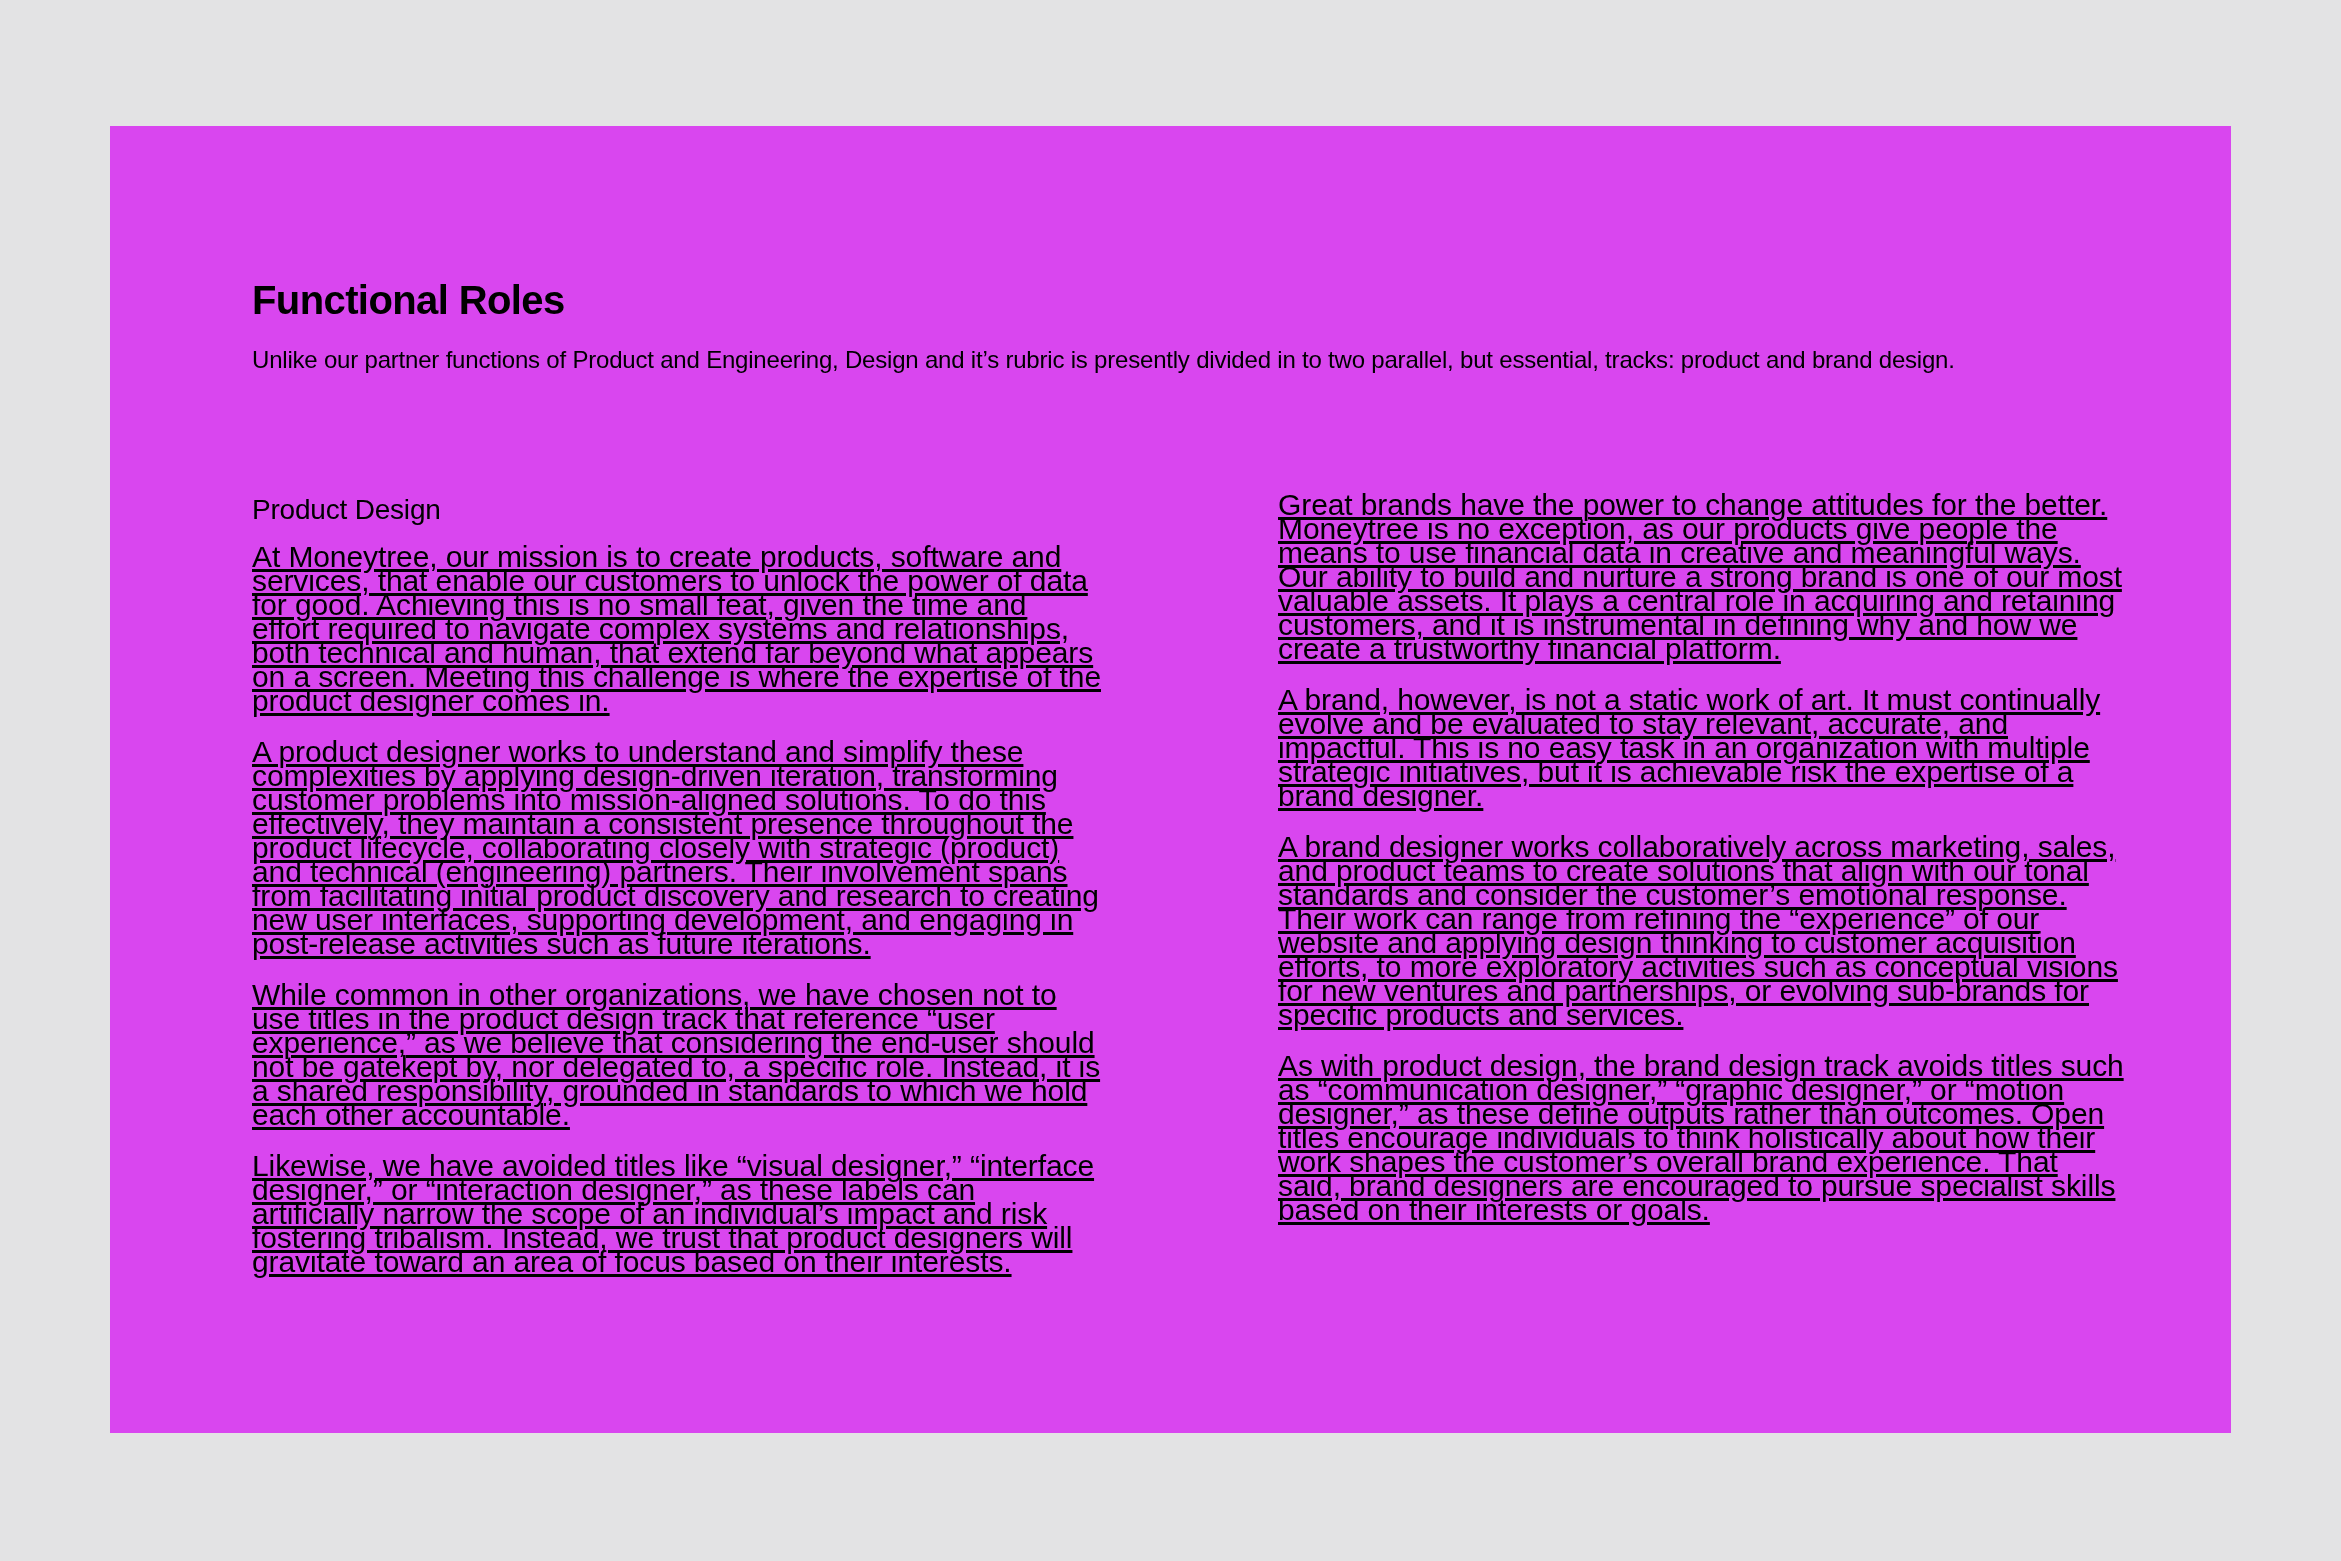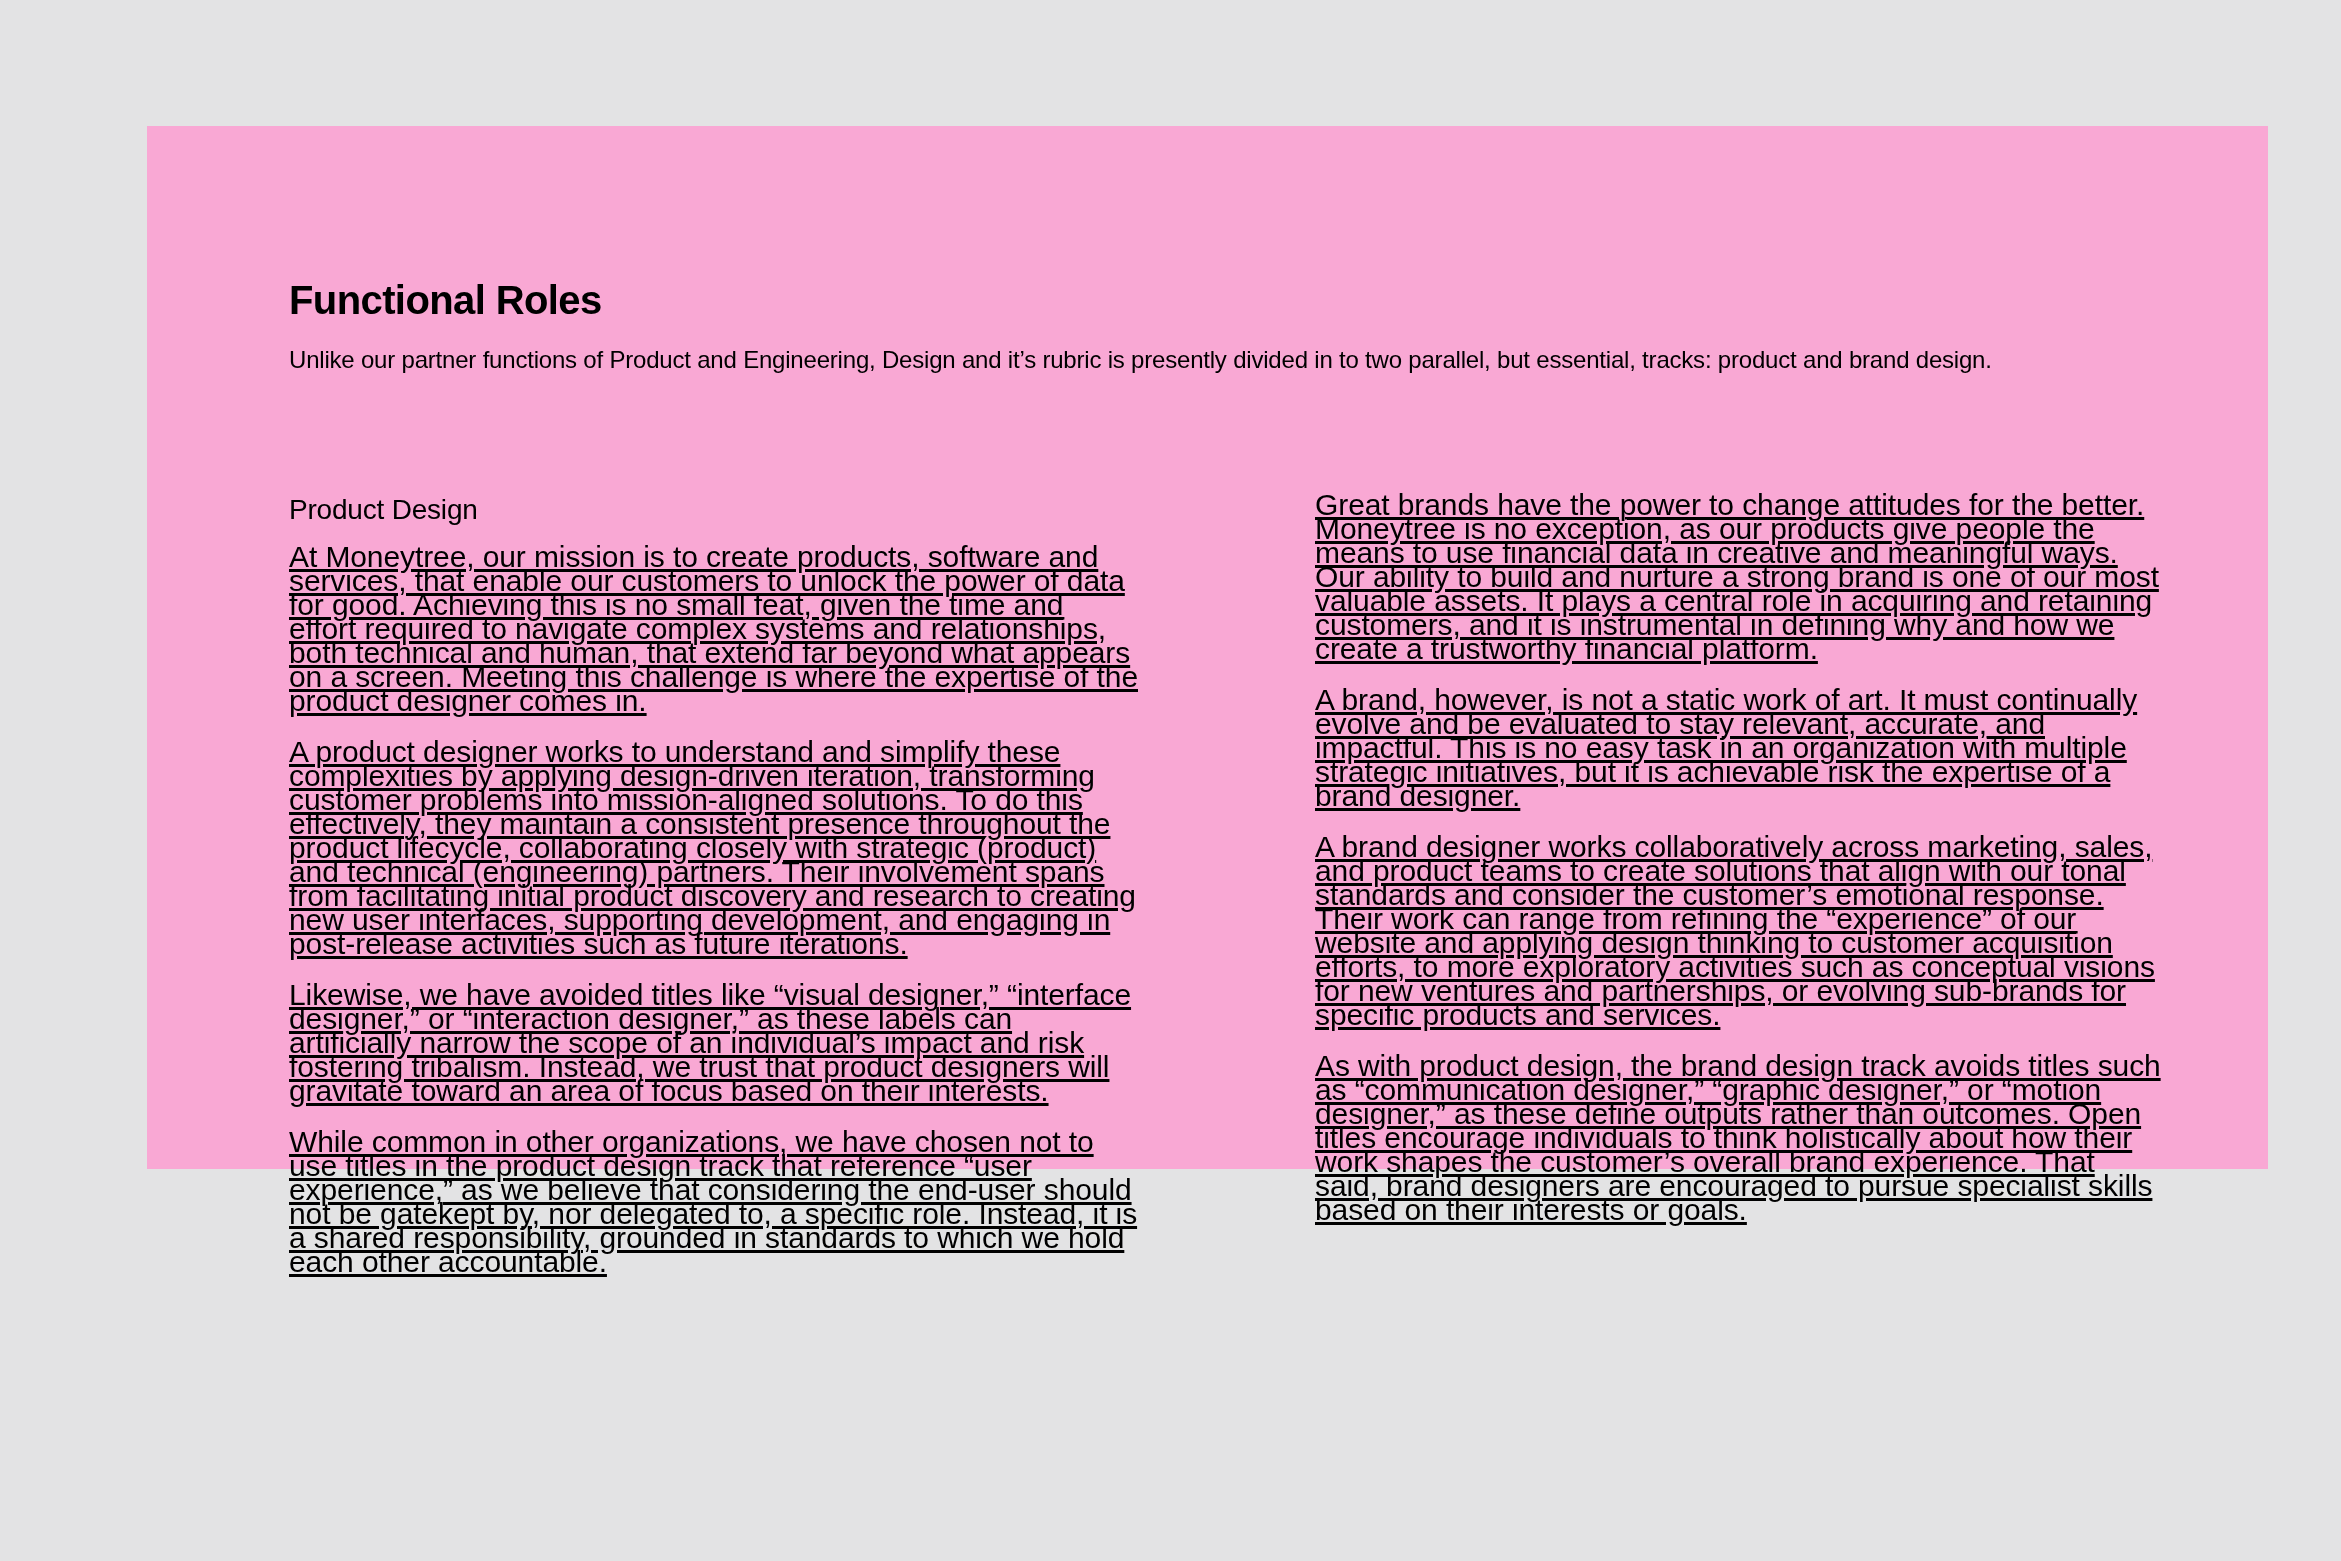--- a/index.html
+++ b/index.html
@@ -14,23 +14,22 @@
     color: #000000;
     position: relative;
     overflow: hidden;
     -webkit-font-smoothing: antialiased;
   }
   .card {
     position: absolute;
     left: 110px;
     top: 126px;
     width: 2121px;
-    height: 1043px;
-    background: #f9a8d4;
-    margin-left: 37px;
+    height: 1307px;
+    background: #d946ef;
   }
   .inner {
     position: absolute;
     left: 142px;
     right: 104px;
     top: 154px;
   }
   h1.doc-title {
     margin: 0;
     font-size: 40px;
@@ -84,22 +83,22 @@
       <h1 class="doc-title">Functional Roles</h1>
       <p class="doc-subtitle">Unlike our partner functions of Product and Engineering, Design and it’s rubric is presently divided in to two parallel, but essential, tracks: product and brand design.</p>
     </header>
 
     <div class="columns">
 
       <section class="col">
         <h2 class="col-heading">Product Design</h2>
         <p class="body-para">At Moneytree, our mission is to create products, software and services, that enable our customers to unlock the power of data for good. Achieving this is no small feat, given the time and effort required to navigate complex systems and relationships, both technical and human, that extend far beyond what appears on a screen. Meeting this challenge is where the expertise of the product designer comes in.</p>
         <p class="body-para">A product designer works to understand and simplify these complexities by applying design-driven iteration, transforming customer problems into mission-aligned solutions. To do this effectively, they maintain a consistent presence throughout the product lifecycle, collaborating closely with strategic (product) and technical (engineering) partners. Their involvement spans from facilitating initial product discovery and research to creating new user interfaces, supporting development, and engaging in post-release activities such as future iterations.</p>
+        <p class="body-para">While common in other organizations, we have chosen not to use titles in the product design track that reference “user experience,” as we believe that considering the end-user should not be gatekept by, nor delegated to, a specific role. Instead, it is a shared responsibility, grounded in standards to which we hold each other accountable.</p>
         <p class="body-para">Likewise, we have avoided titles like “visual designer,” “interface designer,” or “interaction designer,” as these labels can artificially narrow the scope of an individual’s impact and risk fostering tribalism. Instead, we trust that product designers will gravitate toward an area of focus based on their interests.</p>
-        <p class="body-para">While common in other organizations, we have chosen not to use titles in the product design track that reference “user experience,” as we believe that considering the end-user should not be gatekept by, nor delegated to, a specific role. Instead, it is a shared responsibility, grounded in standards to which we hold each other accountable.</p>
       </section>
 
       <section class="col">
         <p class="body-para">Great brands have the power to change attitudes for the better. Moneytree is no exception, as our products give people the means to use financial data in creative and meaningful ways. Our ability to build and nurture a strong brand is one of our most valuable assets. It plays a central role in acquiring and retaining customers, and it is instrumental in defining why and how we create a trustworthy financial platform.</p>
         <p class="body-para">A brand, however, is not a static work of art. It must continually evolve and be evaluated to stay relevant, accurate, and impactful. This is no easy task in an organization with multiple strategic initiatives, but it is achievable risk the expertise of a brand designer.</p>
         <p class="body-para">A brand designer works collaboratively across marketing, sales, and product teams to create solutions that align with our tonal standards and consider the customer’s emotional response. Their work can range from refining the “experience” of our website and applying design thinking to customer acquisition efforts, to more exploratory activities such as conceptual visions for new ventures and partnerships, or evolving sub-brands for specific products and services.</p>
         <p class="body-para">As with product design, the brand design track avoids titles such as “communication designer,” “graphic designer,” or “motion designer,” as these define outputs rather than outcomes. Open titles encourage individuals to think holistically about how their work shapes the customer’s overall brand experience. That said, brand designers are encouraged to pursue specialist skills based on their interests or goals.</p>
       </section>
 
     </div>

